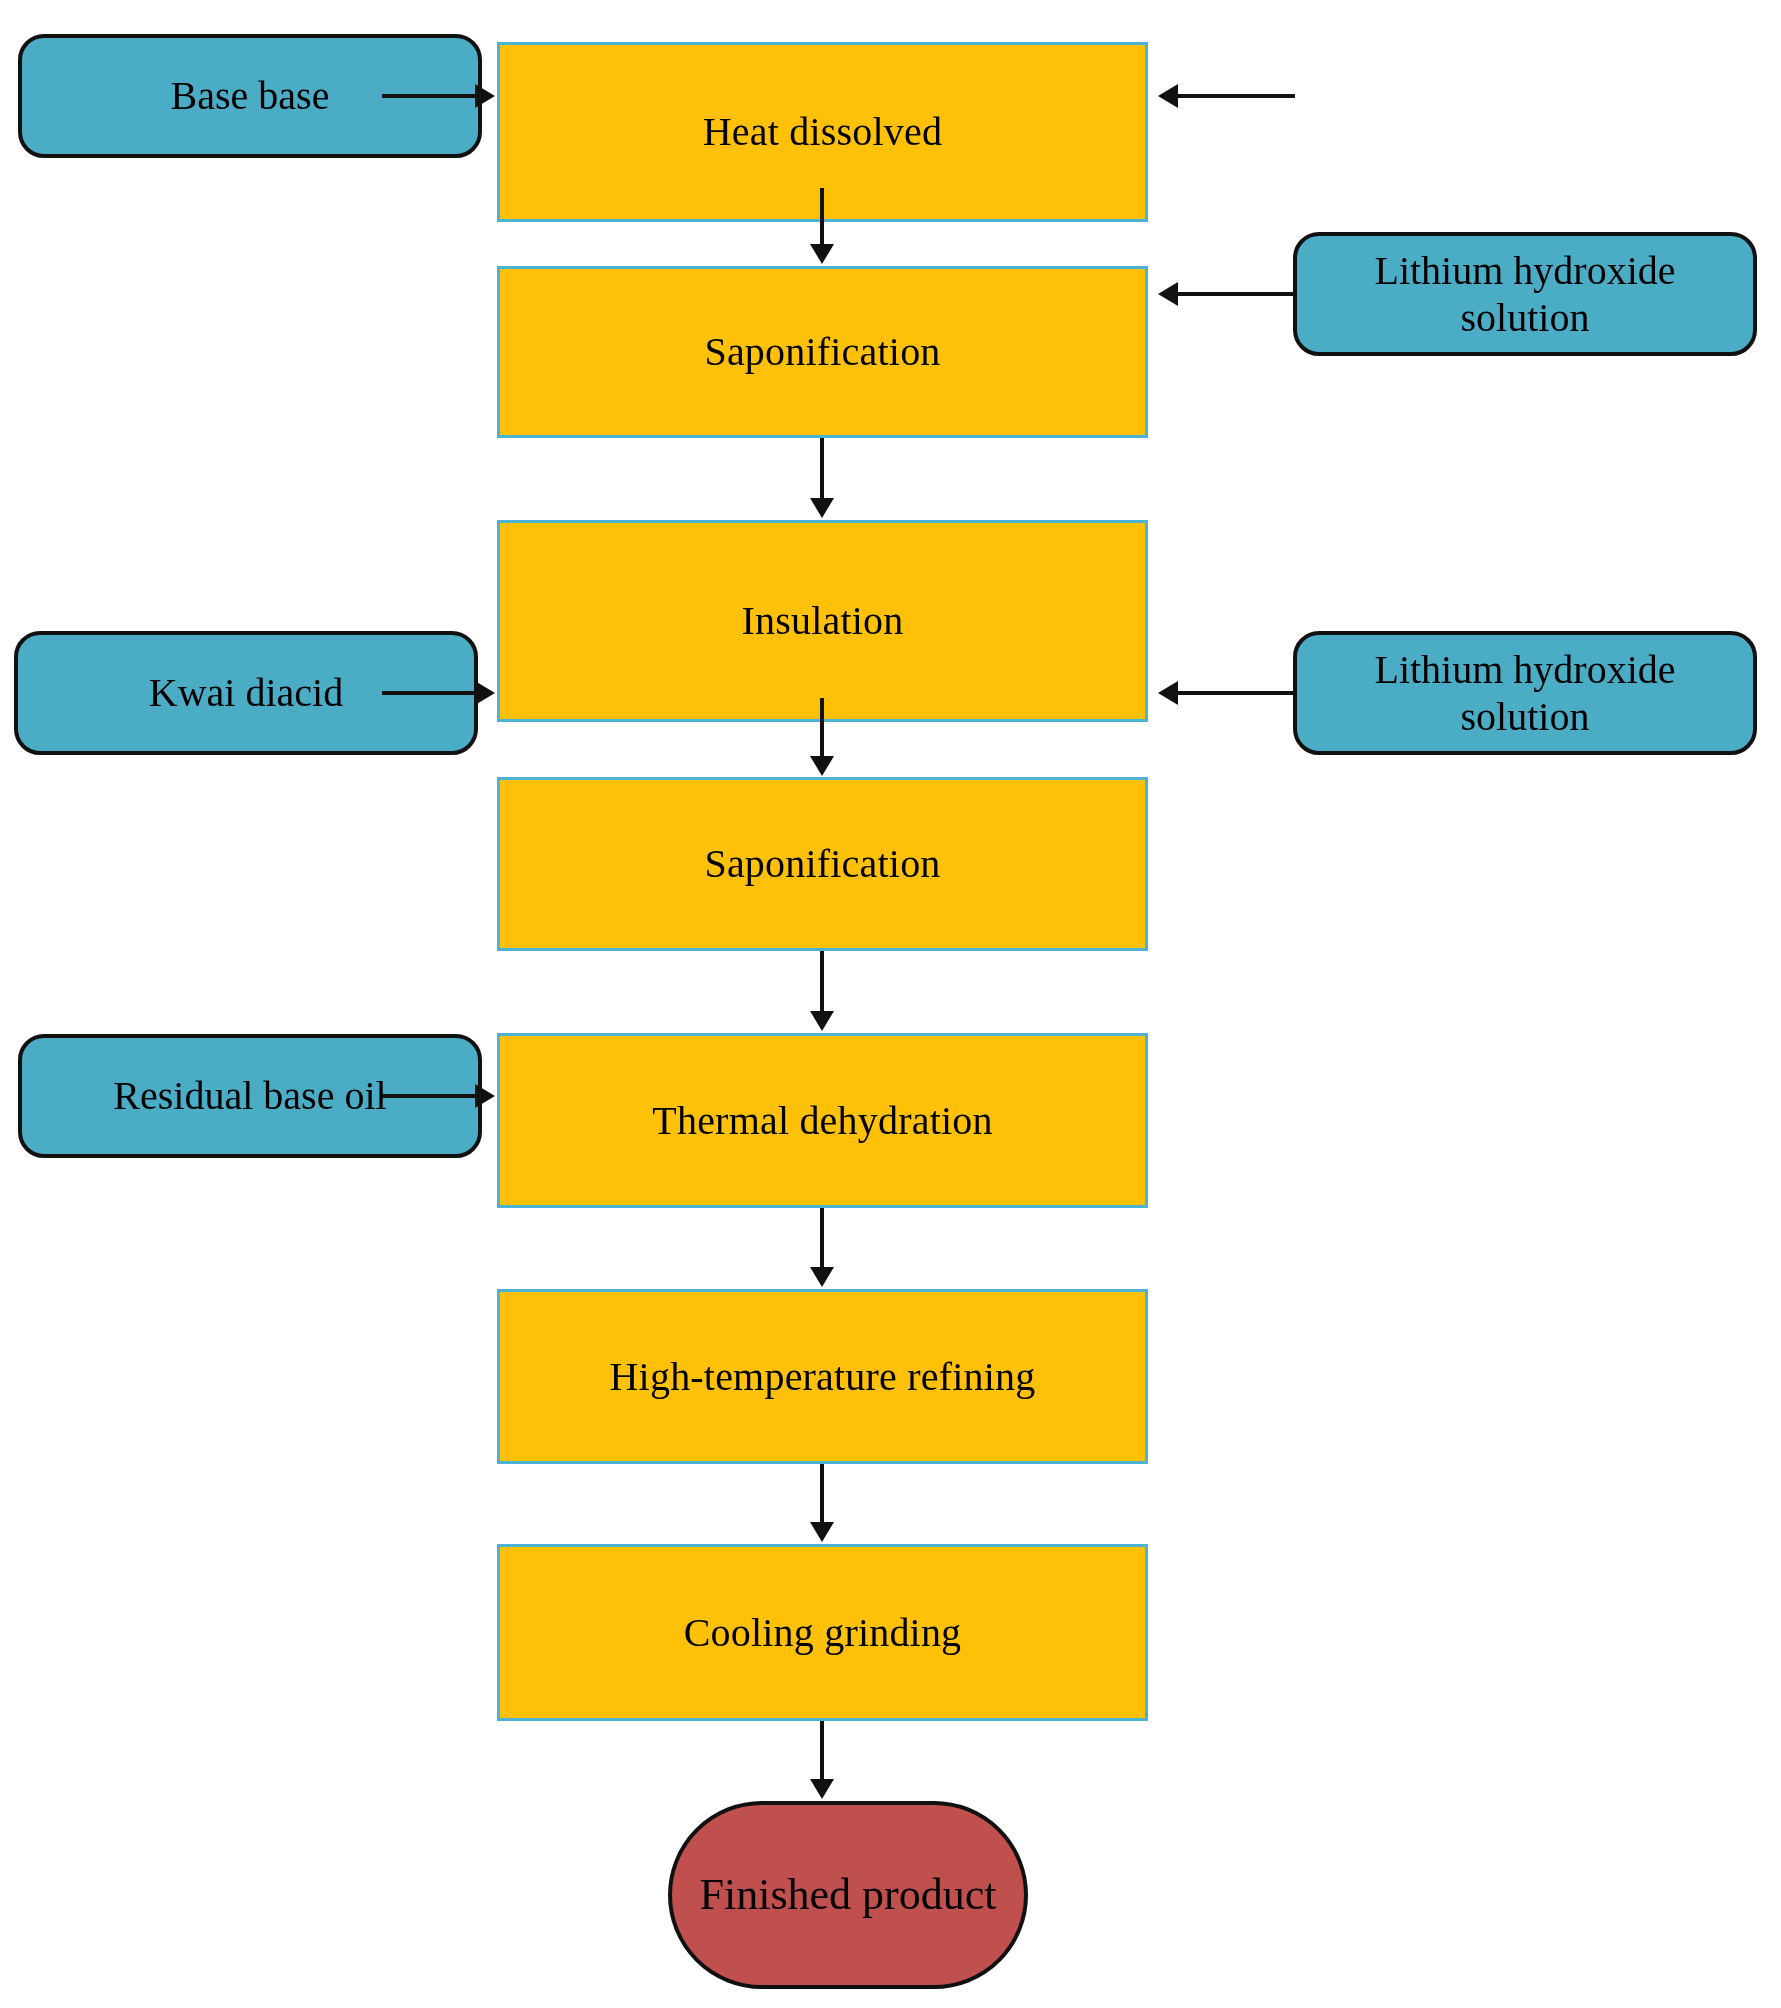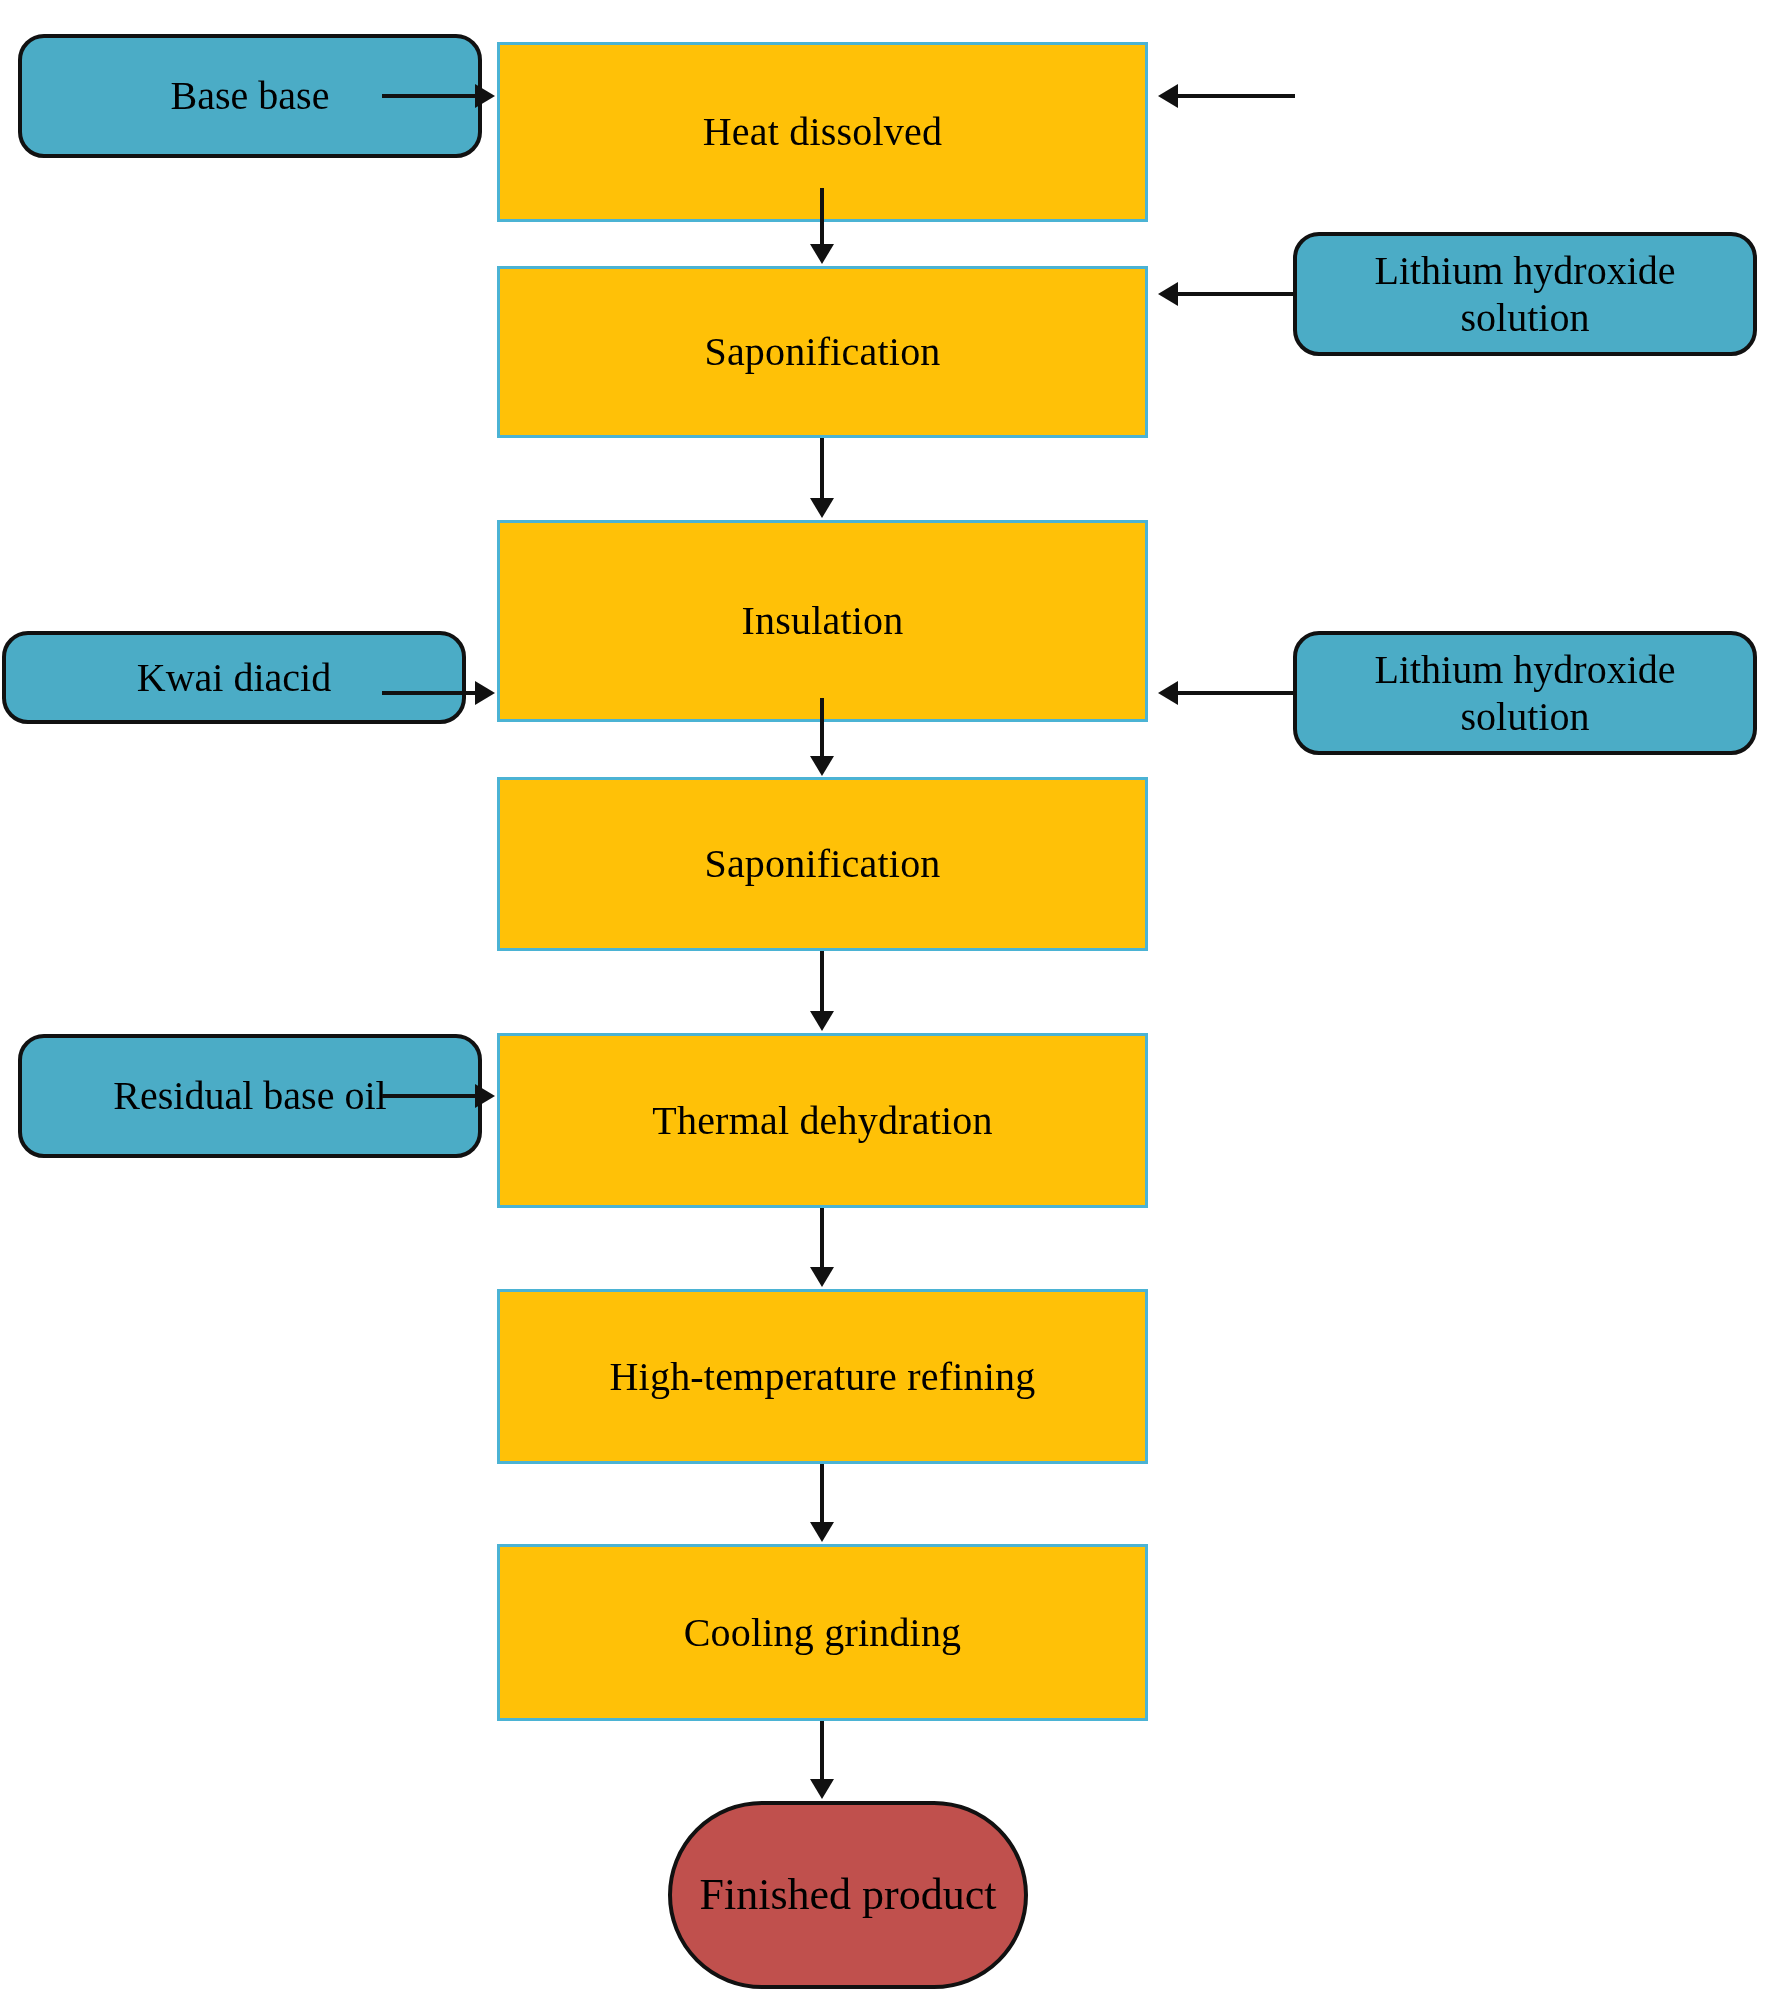--- a/index.html
+++ b/index.html
@@ -108,21 +108,21 @@
   </div>
 
   <div class="terminal" style="left:668px;top:1801px;width:360px;height:188px;">
     <span>Finished product</span>
   </div>
 
   <div class="inbox" style="left:18px;top:34px;width:464px;height:124px;">
     <span>Base base</span>
   </div>
 
-  <div class="inbox" style="left:2px;top:631px;width:464px;height:93px;text-align:center;">
+  <div class="inbox" style="left:14px;top:631px;width:464px;height:124px;text-align:center;">
     <span>Kwai diacid</span>
   </div>
 
   <div class="inbox" style="left:18px;top:1034px;width:464px;height:124px;">
     <span>Residual base oil</span>
   </div>
 
 
   <div class="inbox" style="left:1293px;top:232px;width:464px;height:124px;">
     <span style="display:block;max-width:380px;">Lithium hydroxide solution</span>

